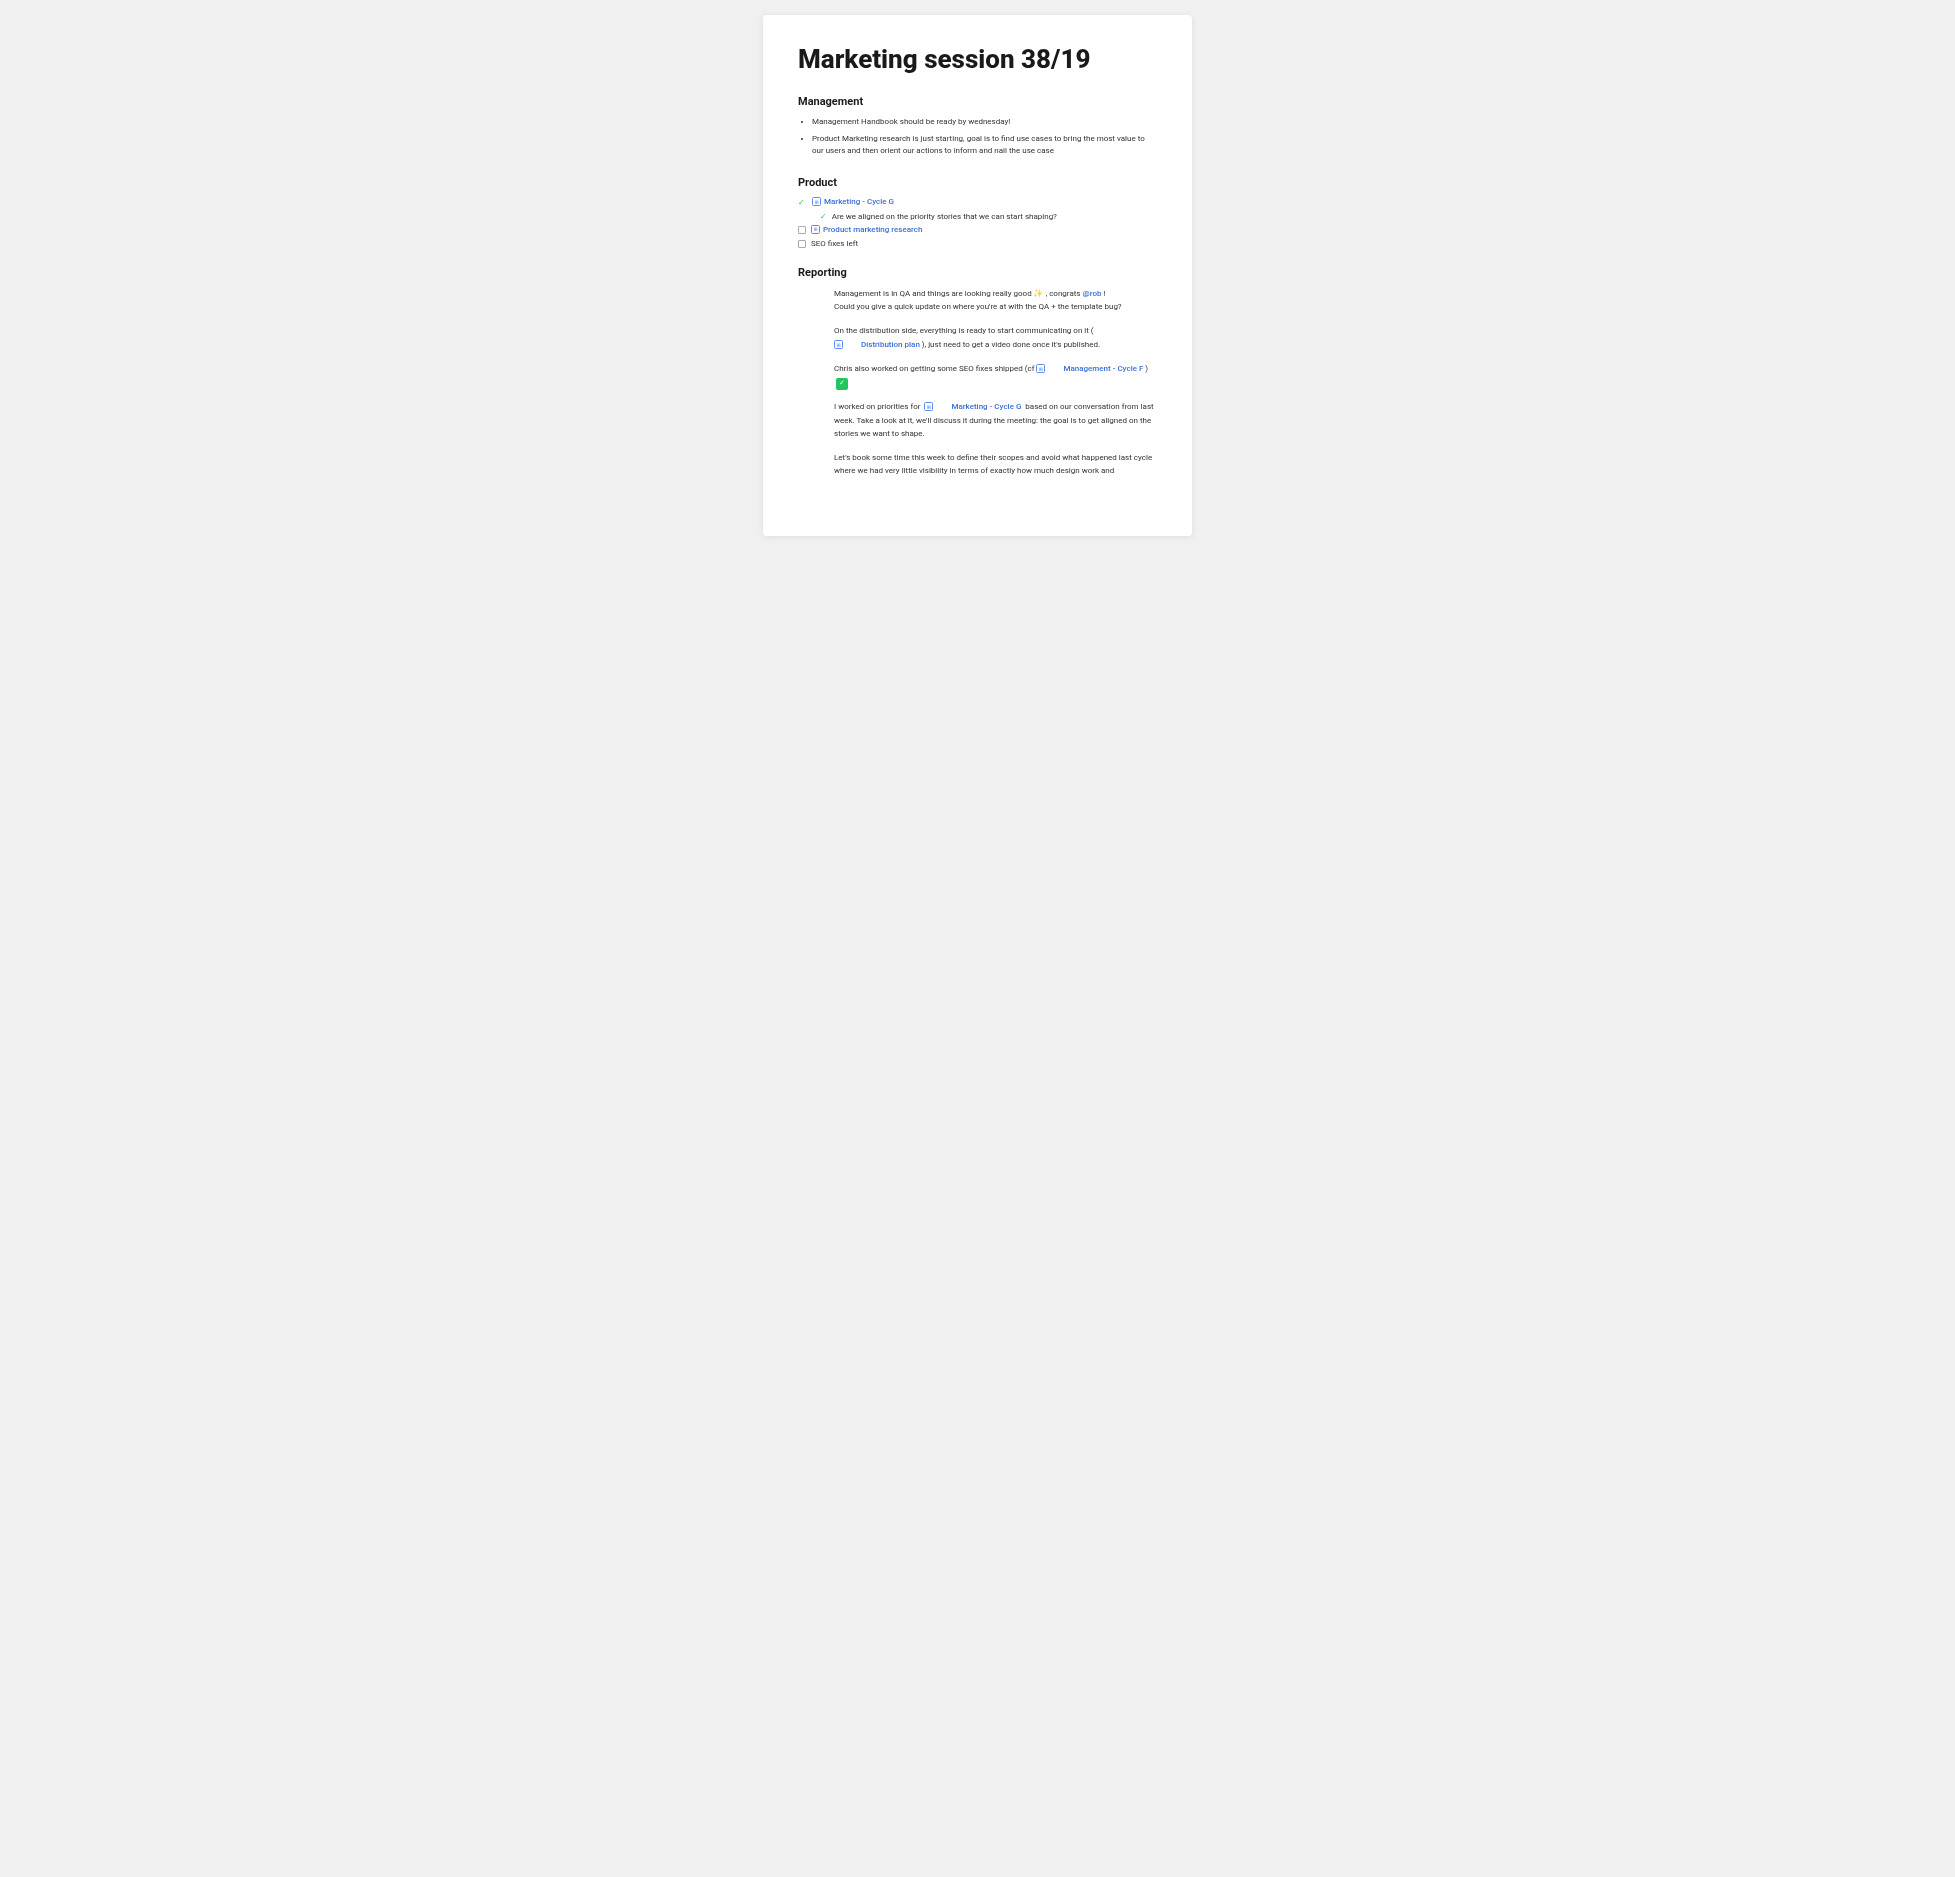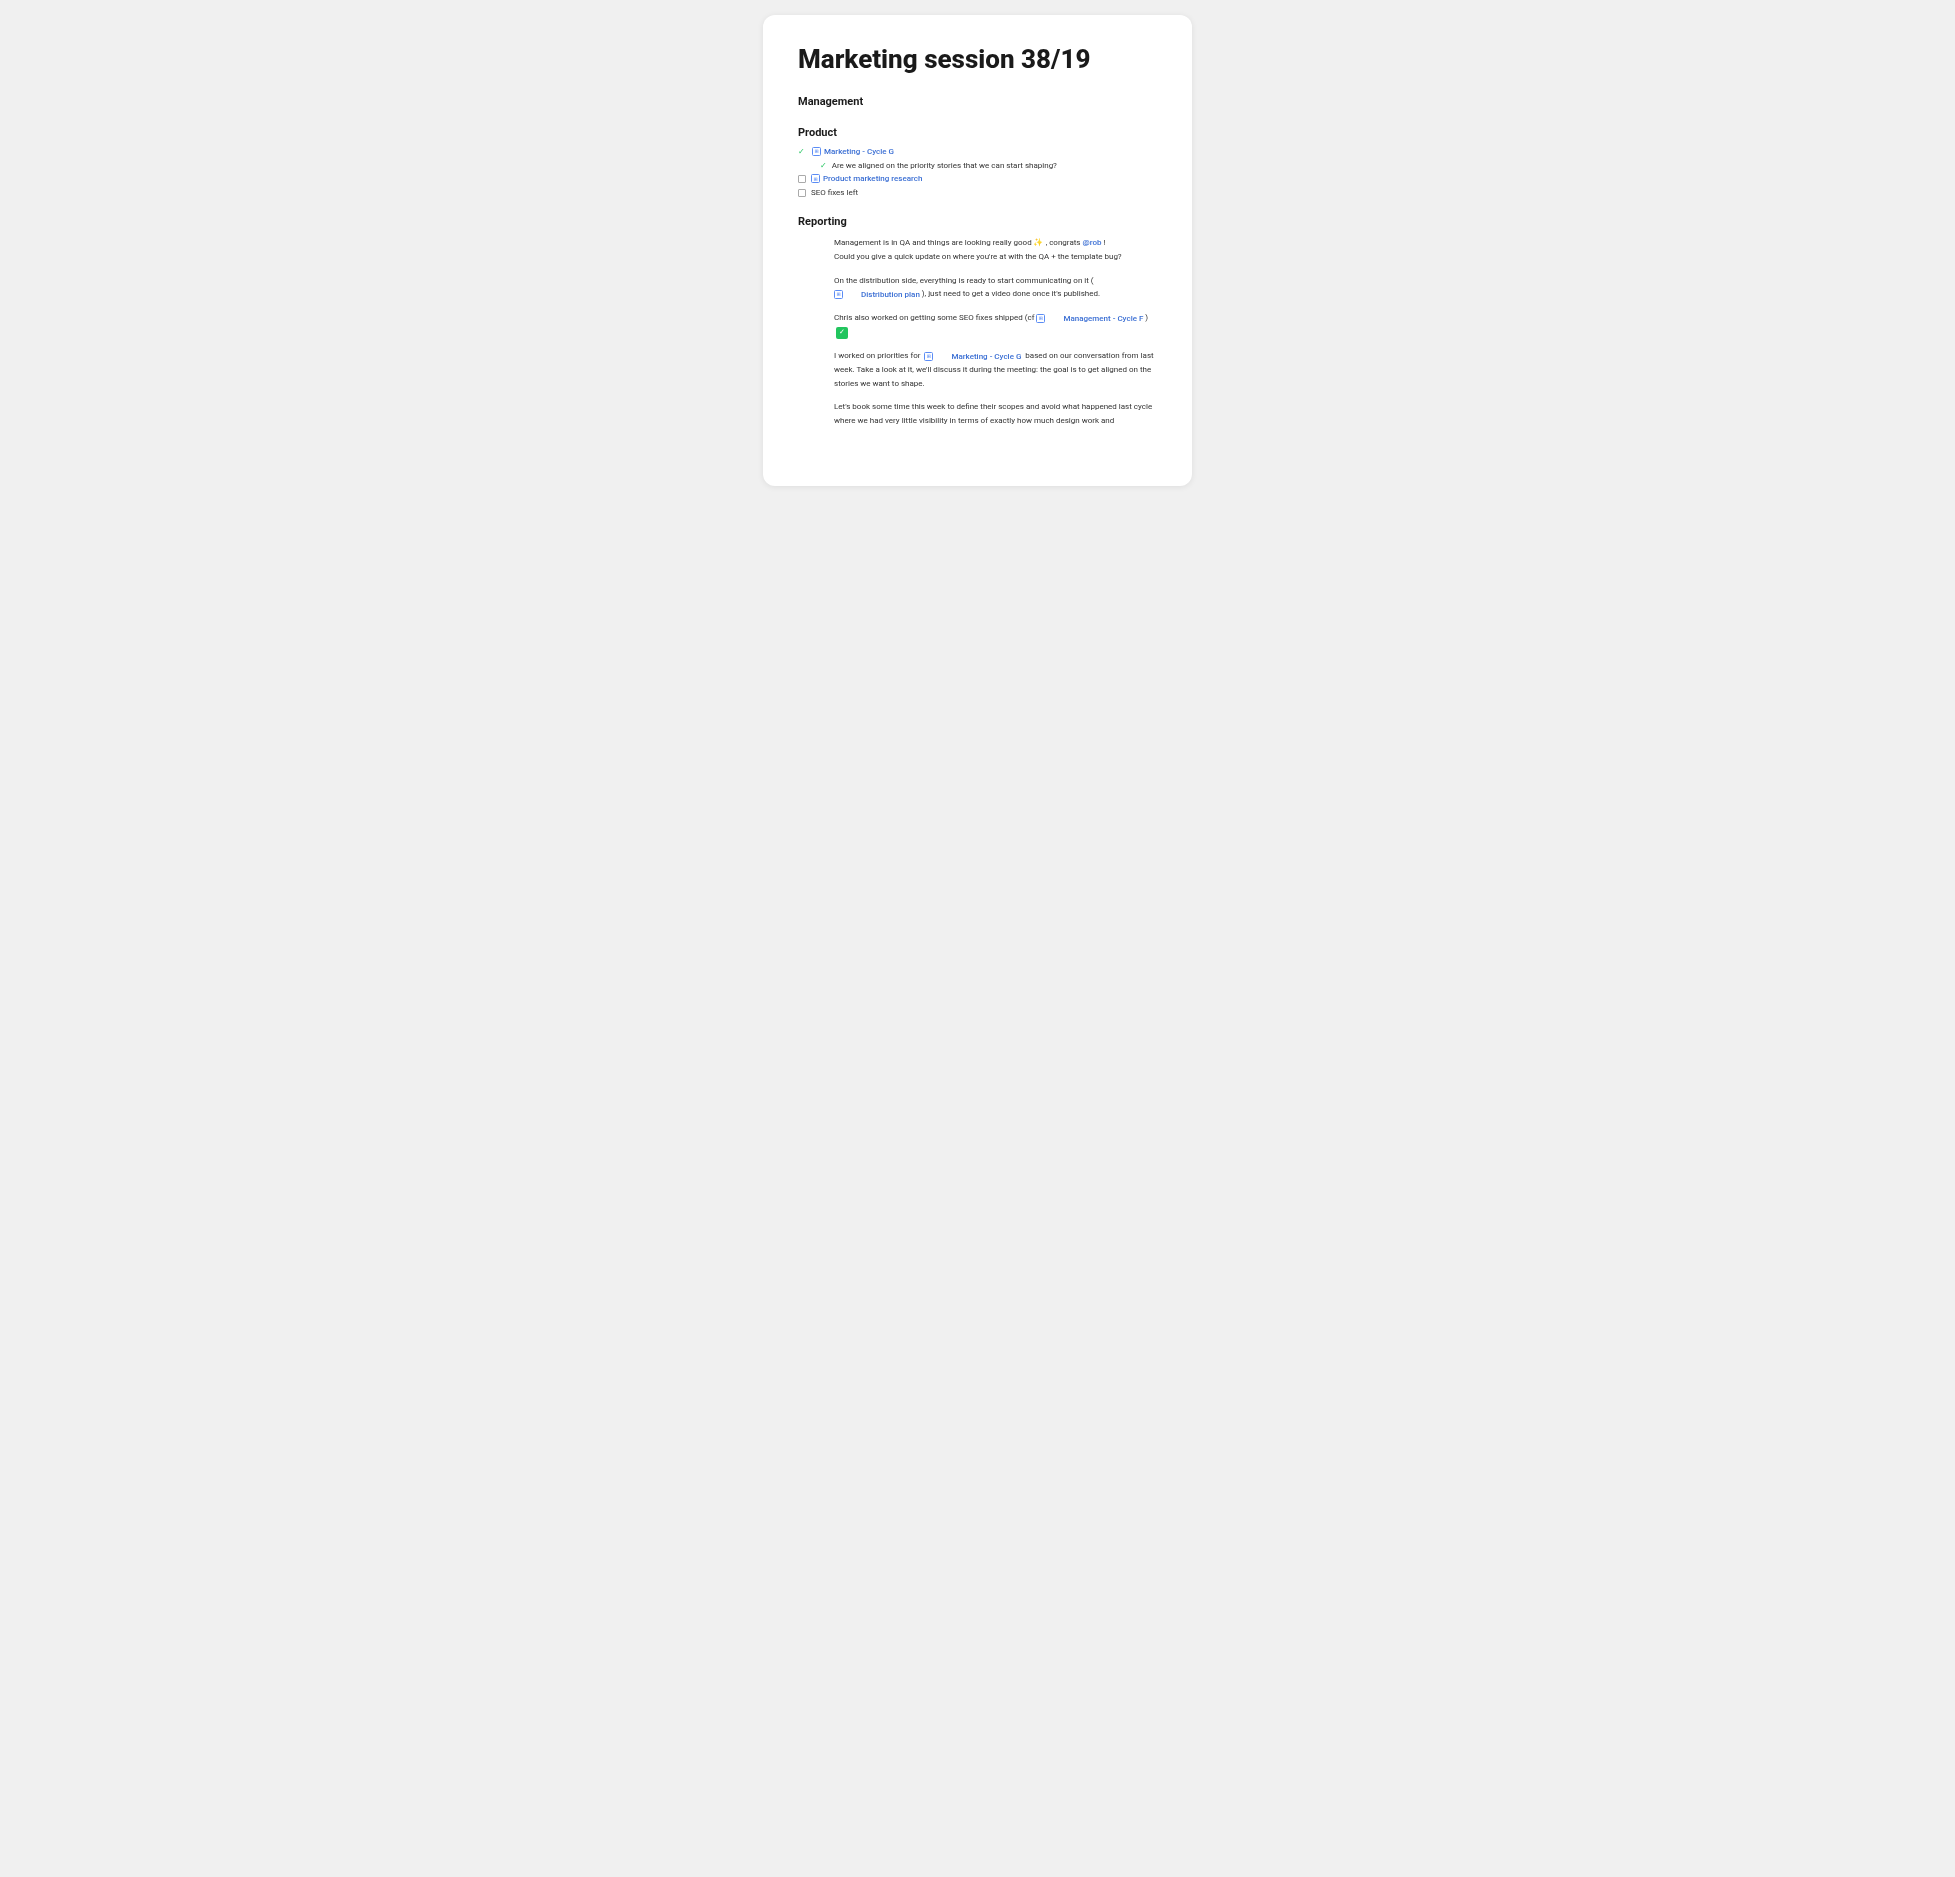--- a/index.html
+++ b/index.html
@@ -13,21 +13,21 @@
       font-family: -apple-system, BlinkMacSystemFont, 'Segoe UI', Roboto, Helvetica, Arial, sans-serif;
       display: flex;
       justify-content: center;
       align-items: flex-start;
       min-height: 100vh;
       padding: 15px 10px;
     }
 
     .page-container {
       background: #ffffff;
-      border-radius: 12px;
+      border-radius: 4px;
       box-shadow: 0 1px 6px rgba(0,0,0,0.08);
       max-width: 429px;
       width: 100%;
       padding: 30px 35px 40px 35px;
     }
 
     .page-title {
       font-size: 26px;
       font-weight: 800;
       color: #1a1a1a;
@@ -178,20 +178,24 @@
   </style>
 </head>
 <body>
 
 <div class="page-container">
 
   <h1 class="page-title">Marketing session 38/19</h1>
 
   <div class="section">
     <h2 class="section-heading">Management</h2>
+    <ul class="bullet-list">
+      <li>Management Handbook should be ready by wednesday!</li>
+      <li>Product Marketing research is just starting, goal is to find use cases to bring the most value to our users and then orient our actions to inform and nail the use case</li>
+    </ul>
   </div>
 
   <div class="section">
     <h2 class="section-heading">Product</h2>
     <ul class="agenda-list">
 
       <li class="agenda-item">
         <span class="agenda-check checked">✓</span>
         <div class="agenda-item-content">
           <span class="notion-page-icon">⊞</span>

